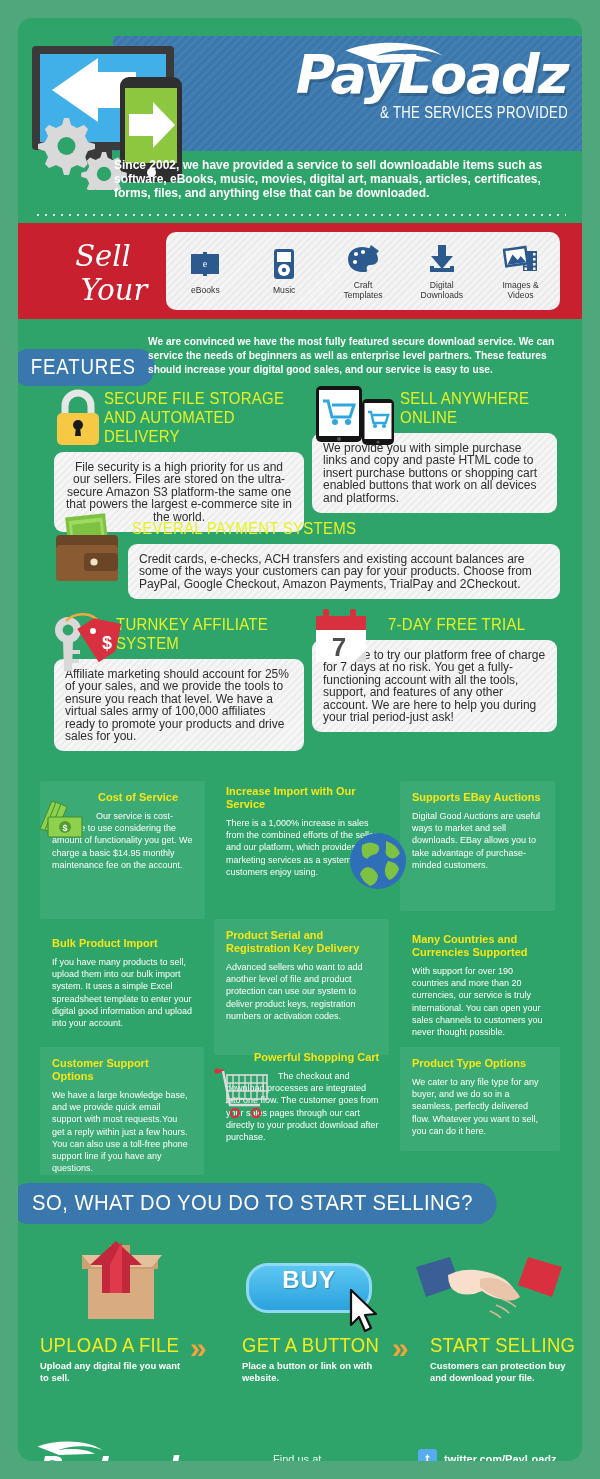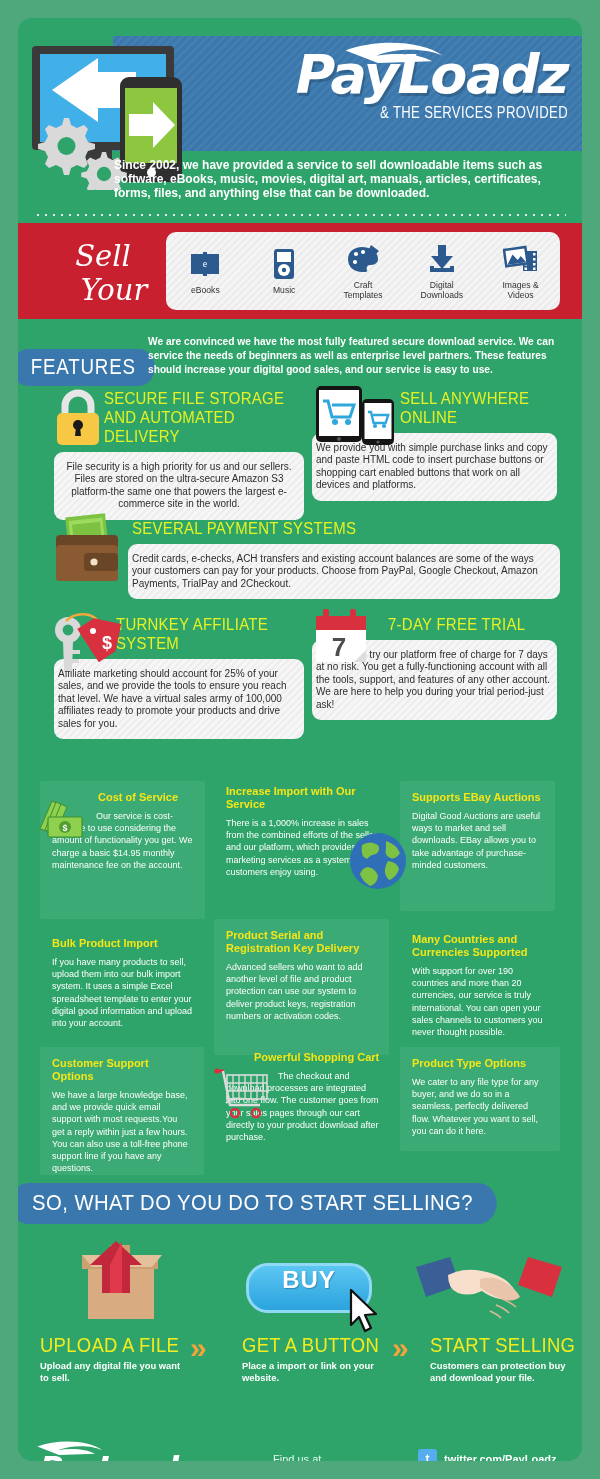--- a/index.html
+++ b/index.html
@@ -81,23 +81,23 @@
     position:absolute;left:130px;top:16px;right:14px;color:#fff;
     font-size:10.2px;line-height:14px;font-weight:bold;
   }
 
   .feat-title{
     color:#e6f224;font-size:17px;line-height:19px;letter-spacing:.3px;
     font-family:"Liberation Sans Narrow","Liberation Sans",sans-serif;
     transform:scaleX(.88);transform-origin:left top;
   }
   .bubble{
-    background:#f6f6f6;border-radius:9px;padding:9px 4px;
+    background:#f6f6f6;border-radius:9px;padding:9px 11px;
     background-image:repeating-linear-gradient(135deg,rgba(0,0,0,.035) 0 2px,rgba(0,0,0,0) 2px 5px);
-    color:#2e2e2e;font-size:10px;line-height:12.4px;
+    color:#2e2e2e;font-size:12px;line-height:12.4px;
   }
 
   
   .grid{position:relative;padding:0 14px;}
   .gcard{position:absolute;background:rgba(255,255,255,.07);border-radius:2px;padding:10px 12px;box-sizing:border-box;}
   .gcard h4{margin:0 0 6px;color:#f5e618;font-size:11px;line-height:13px;font-weight:bold;}
   .gcard p{margin:0;color:#ffffff;font-size:9px;line-height:12.2px;}
 
   
   .startbar{position:relative;margin-top:8px;}
@@ -462,21 +462,21 @@
 
     <div class="steps" style="position:absolute;left:0;top:150px;width:564px;">
       <div style="position:absolute;left:22px;top:0;width:150px;">
         <div class="step-title">UPLOAD A FILE</div>
         <div class="step-desc">Upload any digital file you want to sell.</div>
       </div>
       <div class="chev" style="position:absolute;left:172px;top:-2px;">»</div>
 
       <div style="position:absolute;left:224px;top:0;width:150px;">
         <div class="step-title">GET A BUTTON</div>
-        <div class="step-desc">Place a import or link on your website.</div>
+        <div class="step-desc">Place a button or link on with website.</div>
       </div>
       <div class="chev" style="position:absolute;left:374px;top:-2px;">»</div>
 
       <div style="position:absolute;left:412px;top:0;width:150px;">
         <div class="step-title">START SELLING</div>
         <div class="step-desc">Customers can protection buy and download your file.</div>
       </div>
     </div>
   </div>
 

